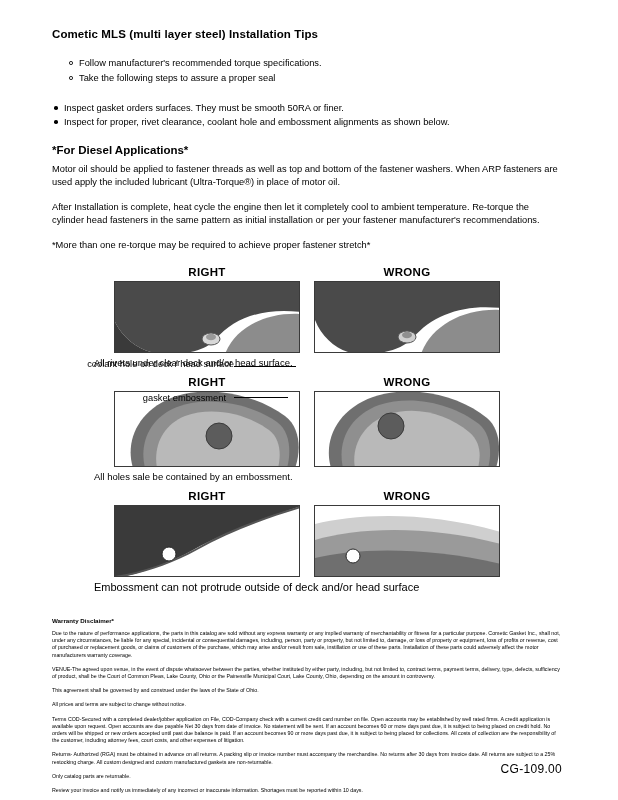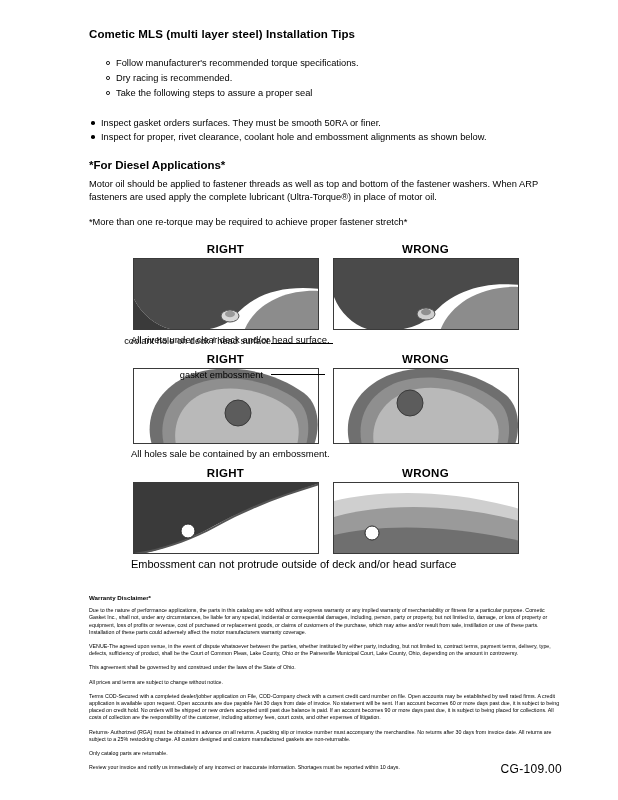--- a/index.html
+++ b/index.html
@@ -13,21 +13,21 @@
     font-family: "Liberation Sans", sans-serif;
     color: #000000;
     position: relative;
     overflow: hidden;
   }
   .page {
     position: relative;
     width: 618px;
     height: 800px;
     box-sizing: border-box;
-    padding: 28px 56px 0 89px;
+    padding: 28px 56px 0 52px;
   }
 
   h1.title {
     font-size: 11.5px;
     font-weight: bold;
     margin: 0 0 9px 0;
     letter-spacing: 0.1px;
   }
 
   ul.bullets {
@@ -170,30 +170,30 @@
 </style>
 </head>
 <body>
 
 <div class="page">
 
   <h1 class="title">Cometic MLS (multi layer steel) Installation Tips</h1>
 
   <ul class="bullets">
     <li>Follow manufacturer's recommended torque specifications.</li>
-    <li>Dry racing is recommended.</li>
     <li>Take the following steps to assure a proper seal</li>
   </ul>
   <ul class="subbullets">
     <li>Inspect gasket orders surfaces.  They must be smooth 50RA or finer.</li>
     <li>Inspect for proper, rivet clearance, coolant hole and embossment alignments as shown below.</li>
   </ul>
 
   <h2 class="subhead">*For Diesel Applications*</h2>
-  <p class="body">Motor oil should be applied to fastener threads as well as top and bottom of the fastener washers. When ARP fasteners are used apply the complete lubricant (Ultra-Torque®) in place of motor oil.</p>
+  <p class="body">Motor oil should be applied to fastener threads as well as top and bottom of the fastener washers. When ARP fasteners are used apply the included lubricant (Ultra-Torque®) in place of motor oil.</p>
+  <p class="body">After Installation is complete, heat cycle the engine then let it completely cool to ambient temperature. Re-torque the cylinder head fasteners in the same pattern as initial installation or per your fastener manufacturer's recommendations.</p>
   <p class="body last">*More than one re-torque may be required to achieve proper fastener stretch*</p>
 
   <div class="figures">
 
     <div class="callouts">
       <div style="position:absolute; right:8px; top:0; width:150px;">coolant hole on deck / head surface</div>
       <div style="position:absolute; right:16px; top:34px; width:150px;">gasket embossment</div>
       <div class="callout-line" style="left:182px; top:8px; width:62px;"></div>
       <div class="callout-line" style="left:182px; top:39px; width:54px;"></div>
     </div>

